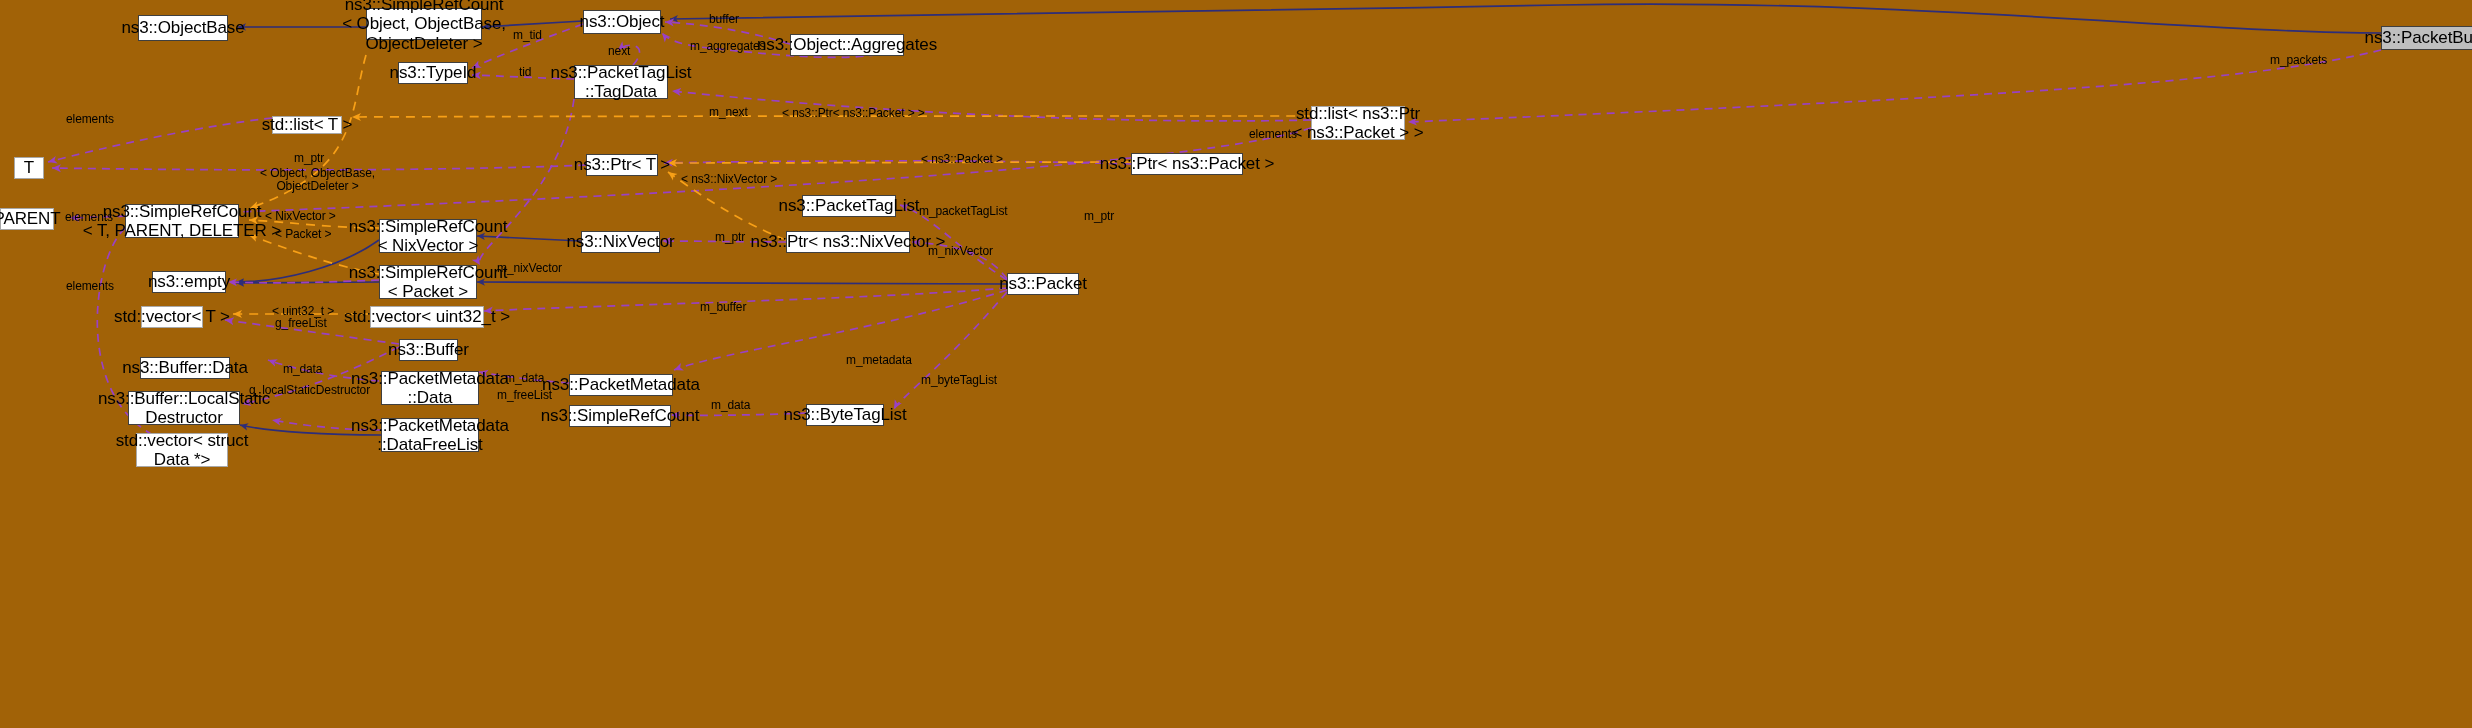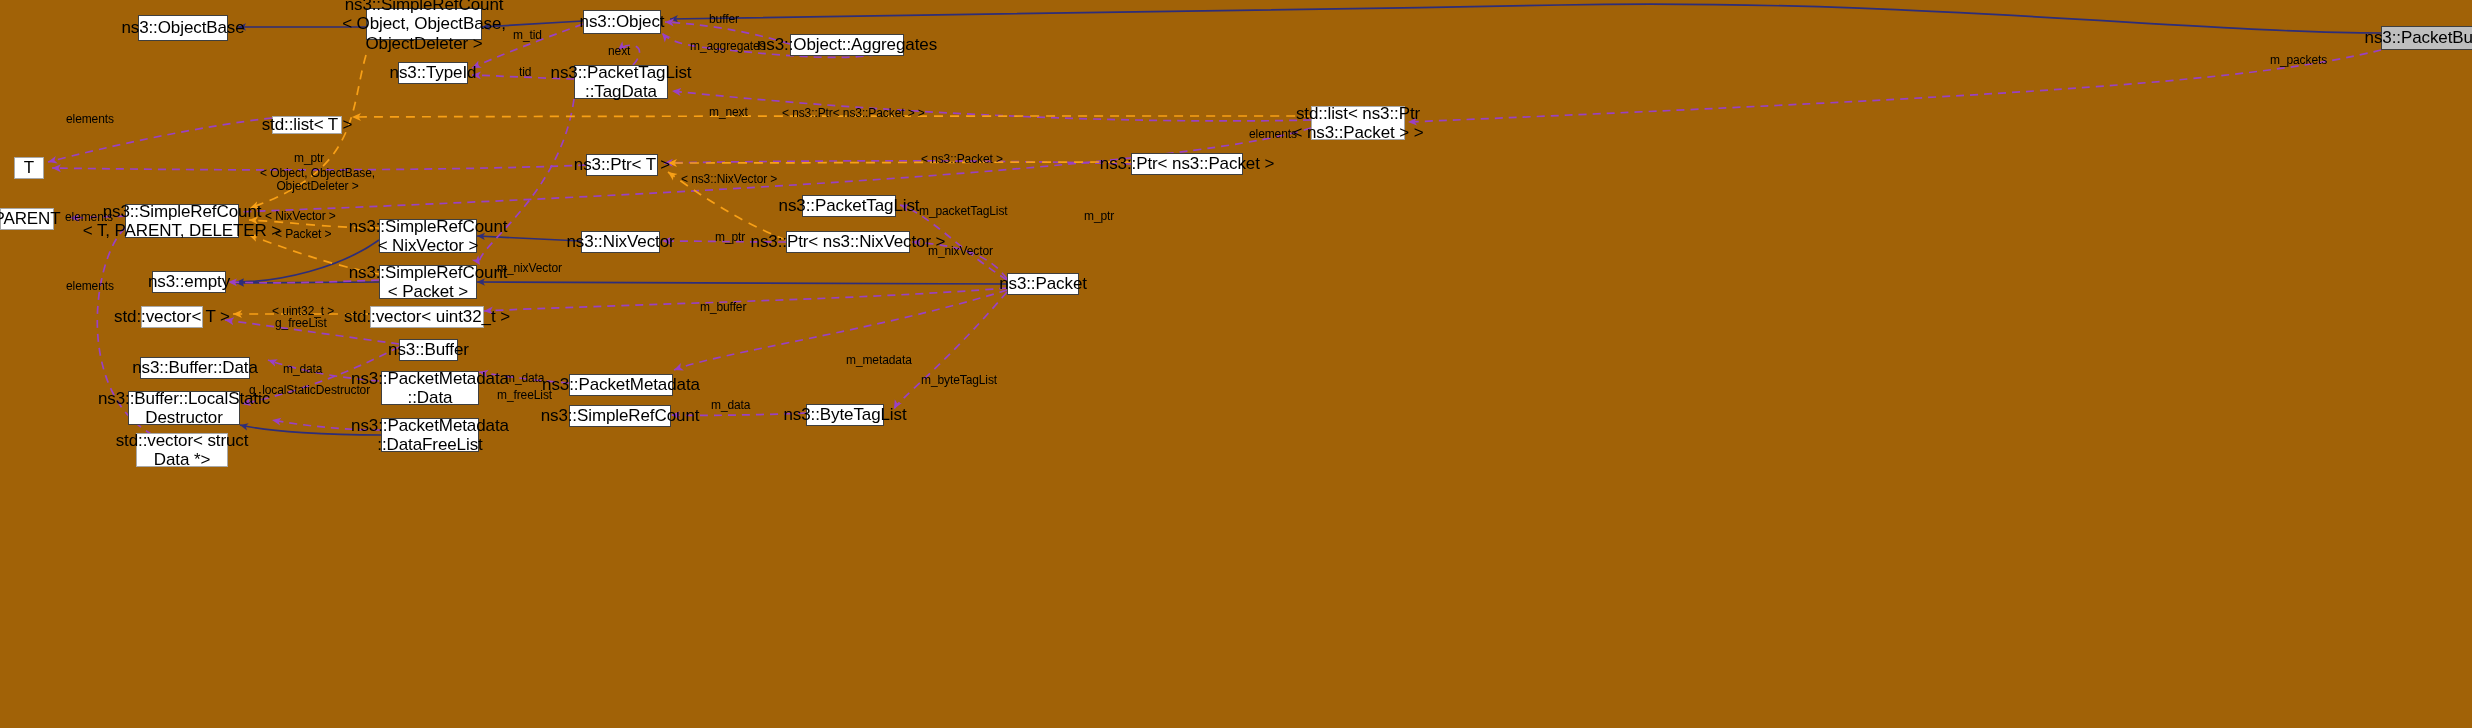--- a/index.html
+++ b/index.html
@@ -151,21 +151,21 @@
 &lt; NixVector &gt;</div>
   <div class="node solid" style="left:581px;top:231px;width:79px;height:22px;">ns3::NixVector</div>
   <div class="node solid" style="left:786px;top:231px;width:124px;height:22px;">ns3::Ptr&lt; ns3::NixVector &gt;</div>
   <div class="node solid" style="left:379px;top:265px;width:98px;height:34px;">ns3::SimpleRefCount
 &lt; Packet &gt;</div>
   <div class="node solid" style="left:152px;top:271px;width:74px;height:22px;">ns3::empty</div>
   <div class="node solid" style="left:1007px;top:273px;width:72px;height:22px;">ns3::Packet</div>
   <div class="node light" style="left:141px;top:306px;width:62px;height:22px;">std::vector&lt; T &gt;</div>
   <div class="node light" style="left:370px;top:306px;width:114px;height:22px;">std::vector&lt; uint32_t &gt;</div>
   <div class="node solid" style="left:399px;top:339px;width:59px;height:22px;">ns3::Buffer</div>
-  <div class="node solid" style="left:140px;top:357px;width:110px;height:22px;">ns3::Buffer::Data</div>
+  <div class="node solid" style="left:140px;top:357px;width:90px;height:22px;">ns3::Buffer::Data</div>
   <div class="node solid" style="left:381px;top:371px;width:98px;height:34px;">ns3::PacketMetadata
 ::Data</div>
   <div class="node solid" style="left:569px;top:374px;width:104px;height:22px;">ns3::PacketMetadata</div>
   <div class="node solid" style="left:128px;top:391px;width:112px;height:34px;">ns3::Buffer::LocalStatic
 Destructor</div>
   <div class="node solid" style="left:569px;top:405px;width:102px;height:22px;">ns3::SimpleRefCount</div>
   <div class="node solid" style="left:806px;top:404px;width:78px;height:22px;">ns3::ByteTagList</div>
   <div class="node solid" style="left:381px;top:418px;width:98px;height:34px;">ns3::PacketMetadata
 ::DataFreeList</div>
   <div class="node light" style="left:136px;top:433px;width:92px;height:34px;">std::vector&lt; struct

